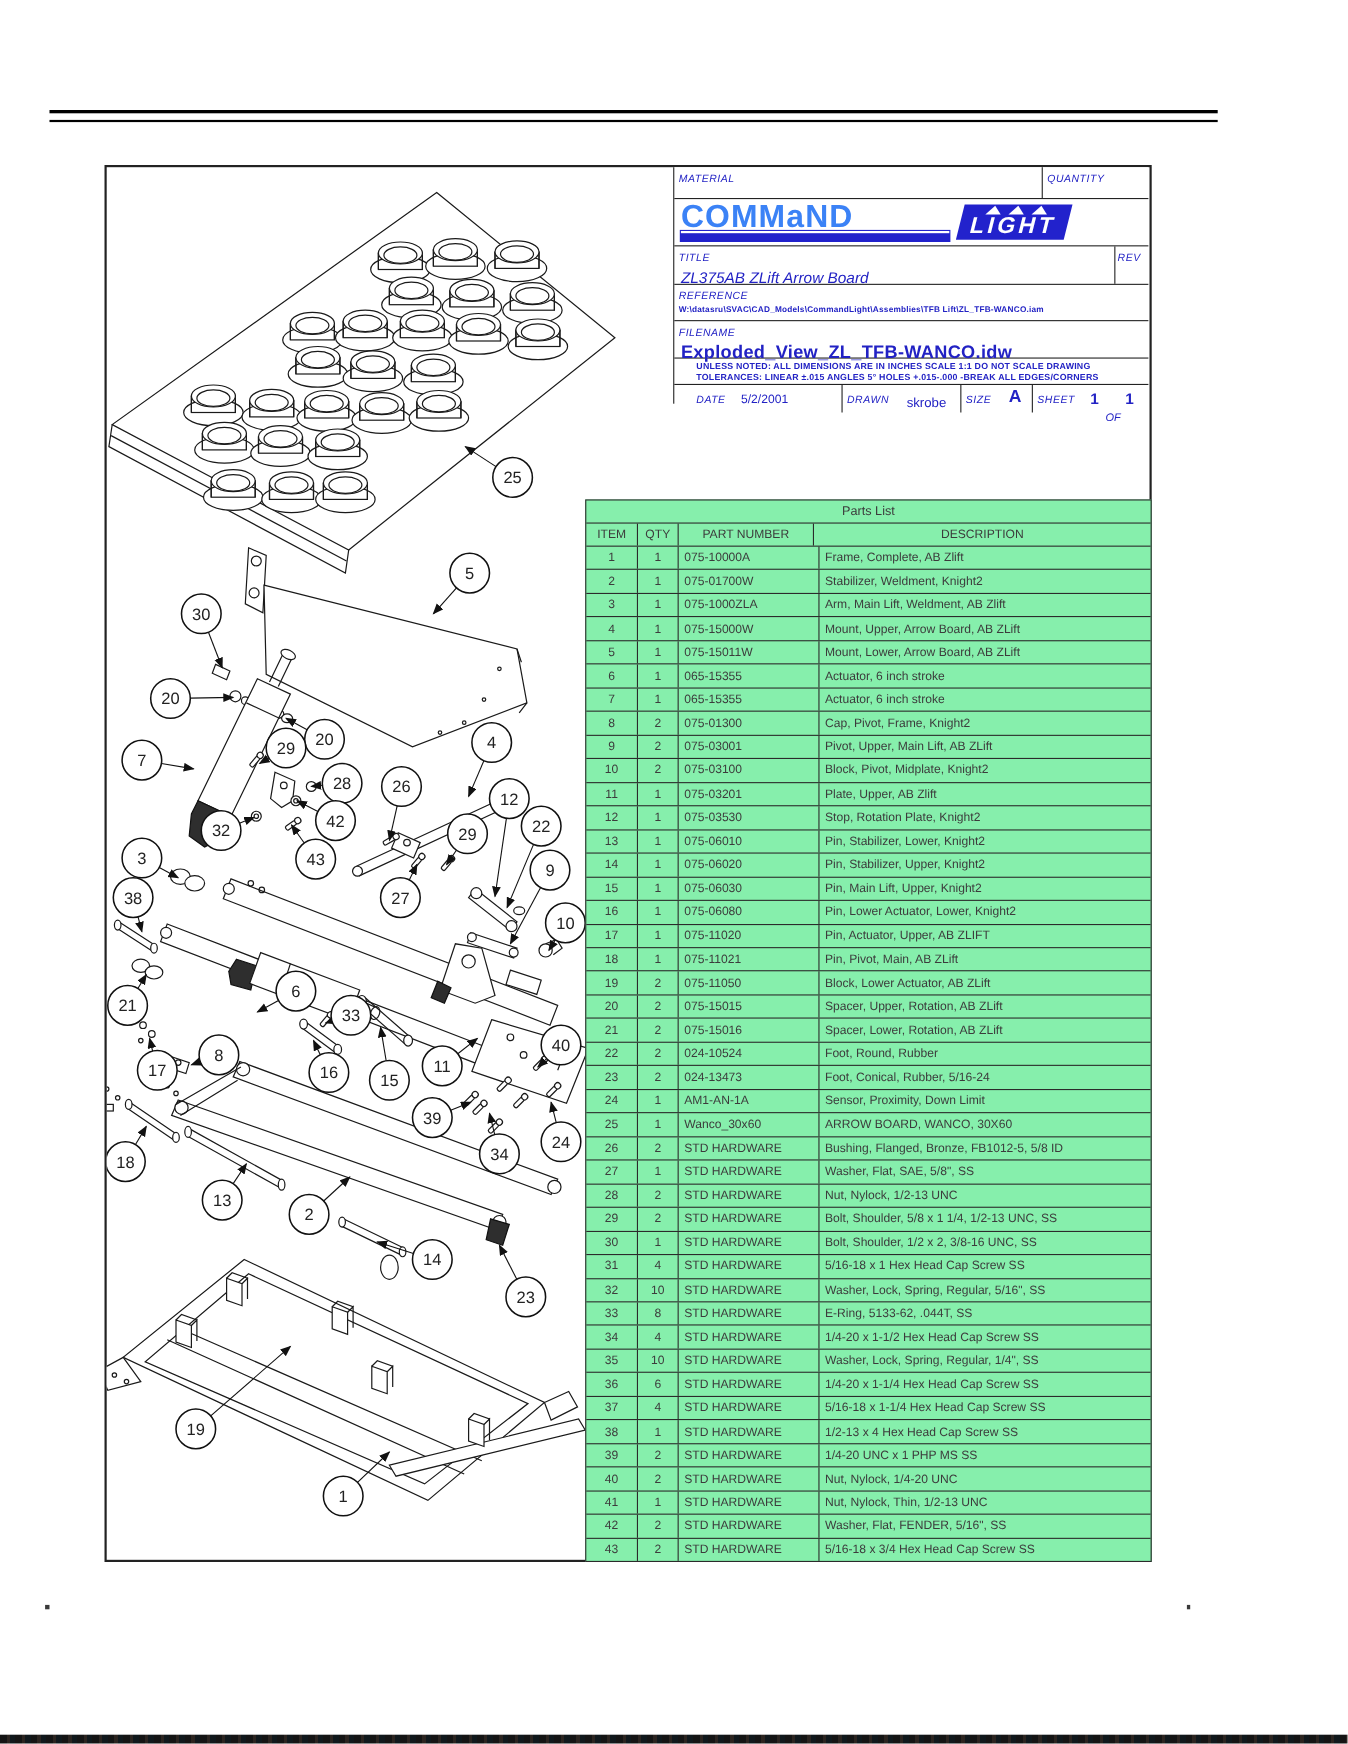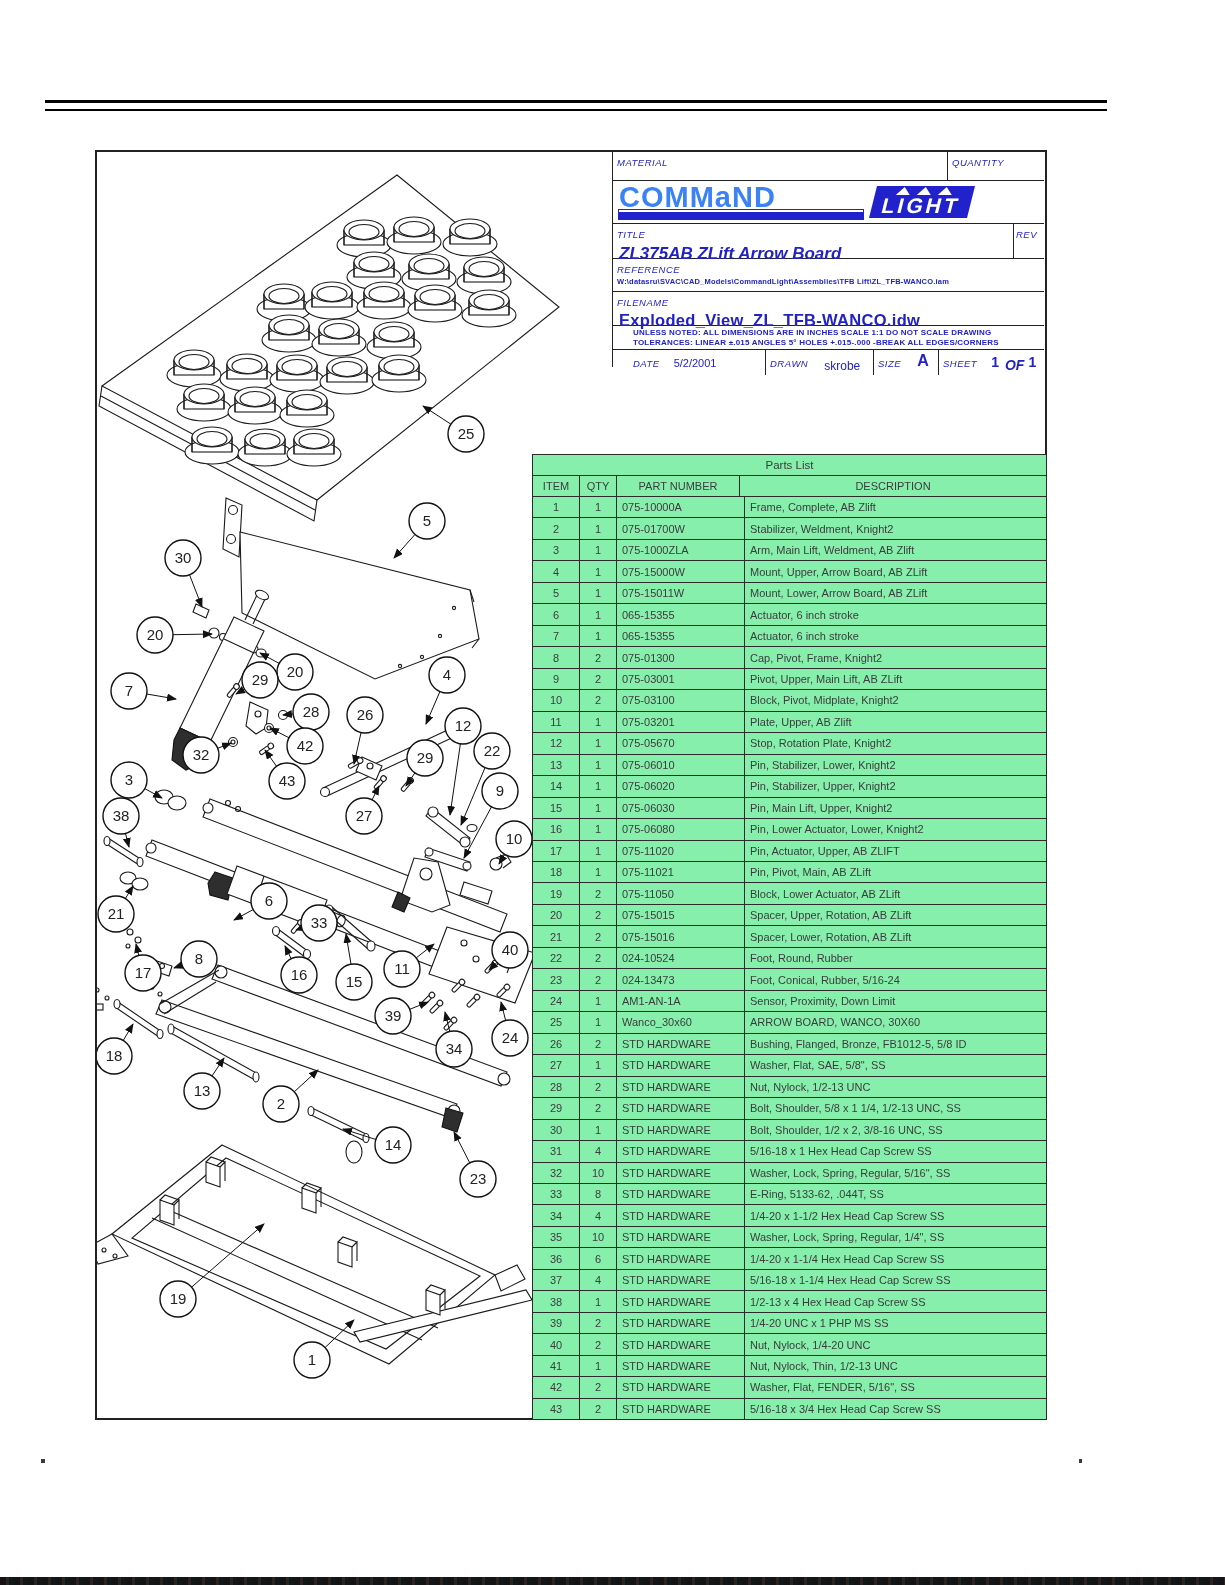--- a/index.html
+++ b/index.html
@@ -29,29 +29,29 @@
   .cell{position:relative;}
   .bl{border-left:1px solid #222;}
   
   .r-mat{height:28px;}
   .r-logo{height:40px;border-bottom:1px solid #222;align-items:center;padding:1px 6px;}
   .r-title{height:34px;}
   .r-file{height:33px;}
   .r-ref{height:32px;}
   .r-notes{height:23px;flex-direction:column;justify-content:center;}
   .r-date{height:25px;border-bottom:none!important;margin-left:16px;}
-  .v-title{font-style:italic;font-weight:bold;font-size:17px;padding:2px 0 0 6px;}
+  .v-title{font-style:italic;font-weight:normal;font-size:14px;padding:2px 0 0 6px;}
   .v-file{font-weight:bold;font-size:16.5px;padding:1px 0 0 6px;letter-spacing:.3px;}
   .v-ref{font-weight:bold;font-size:7.5px;padding:0 0 0 4px;letter-spacing:.2px;}
   .v-note{font-weight:bold;font-size:8px;line-height:10px;padding-left:20px;letter-spacing:.2px;}
   .v-date{font-size:11px;padding-left:14px;}
   .v-drawn{font-size:12px;padding-left:16px;position:relative;top:3px;}
   .v-size{font-weight:bold;font-size:16px;padding-left:16px;position:relative;top:-2px;}
   .v-sheet{font-weight:bold;font-size:14px;padding:0 2px 0 14px;position:relative;top:-1px;}
-  .v-of{font-style:italic;font-size:14px;padding:0 4px;position:relative;top:2px;font-weight:bold;}
+  .v-of{font-style:italic;font-size:10px;padding:0 4px;position:relative;top:18px;}
   .datecell{display:flex;align-items:center;}
 
   
   .logo-left{display:flex;flex-direction:column;flex:0 0 auto;}
   .logo-cmd{color:#3b82f6;font-weight:bold;font-size:29px;line-height:24px;letter-spacing:1px;font-family:"Liberation Sans",sans-serif;}
   .logo-bar{height:7px;background:#2222cc;margin-top:1px;border-top:2px solid #fff;box-shadow:0 0 0 1px #2222cc;width:244px;}
   .logo-right{background:#2222cc;color:#fff;transform:skewX(-14deg);margin-left:10px;padding:1px 10px 2px;display:flex;flex-direction:column;align-items:center;}
   .logo-tri{display:flex;gap:7px;height:8px;}
   .logo-tri i{width:0;height:0;border-left:7px solid transparent;border-right:7px solid transparent;border-bottom:8px solid #fff;}
   .logo-light{font-weight:bold;font-size:21px;line-height:21px;letter-spacing:3px;}
@@ -773,21 +773,21 @@
         </div>
         <div class="prow">
           <div class="pcell c0">11</div>
           <div class="pcell c1">1</div>
           <div class="pcell c2">075-03201</div>
           <div class="pcell c3">Plate, Upper, AB Zlift</div>
         </div>
         <div class="prow">
           <div class="pcell c0">12</div>
           <div class="pcell c1">1</div>
-          <div class="pcell c2">075-05670</div>
+          <div class="pcell c2">075-03530</div>
           <div class="pcell c3">Stop, Rotation Plate, Knight2</div>
         </div>
         <div class="prow">
           <div class="pcell c0">13</div>
           <div class="pcell c1">1</div>
           <div class="pcell c2">075-06010</div>
           <div class="pcell c3">Pin, Stabilizer, Lower, Knight2</div>
         </div>
         <div class="prow">
           <div class="pcell c0">14</div>

